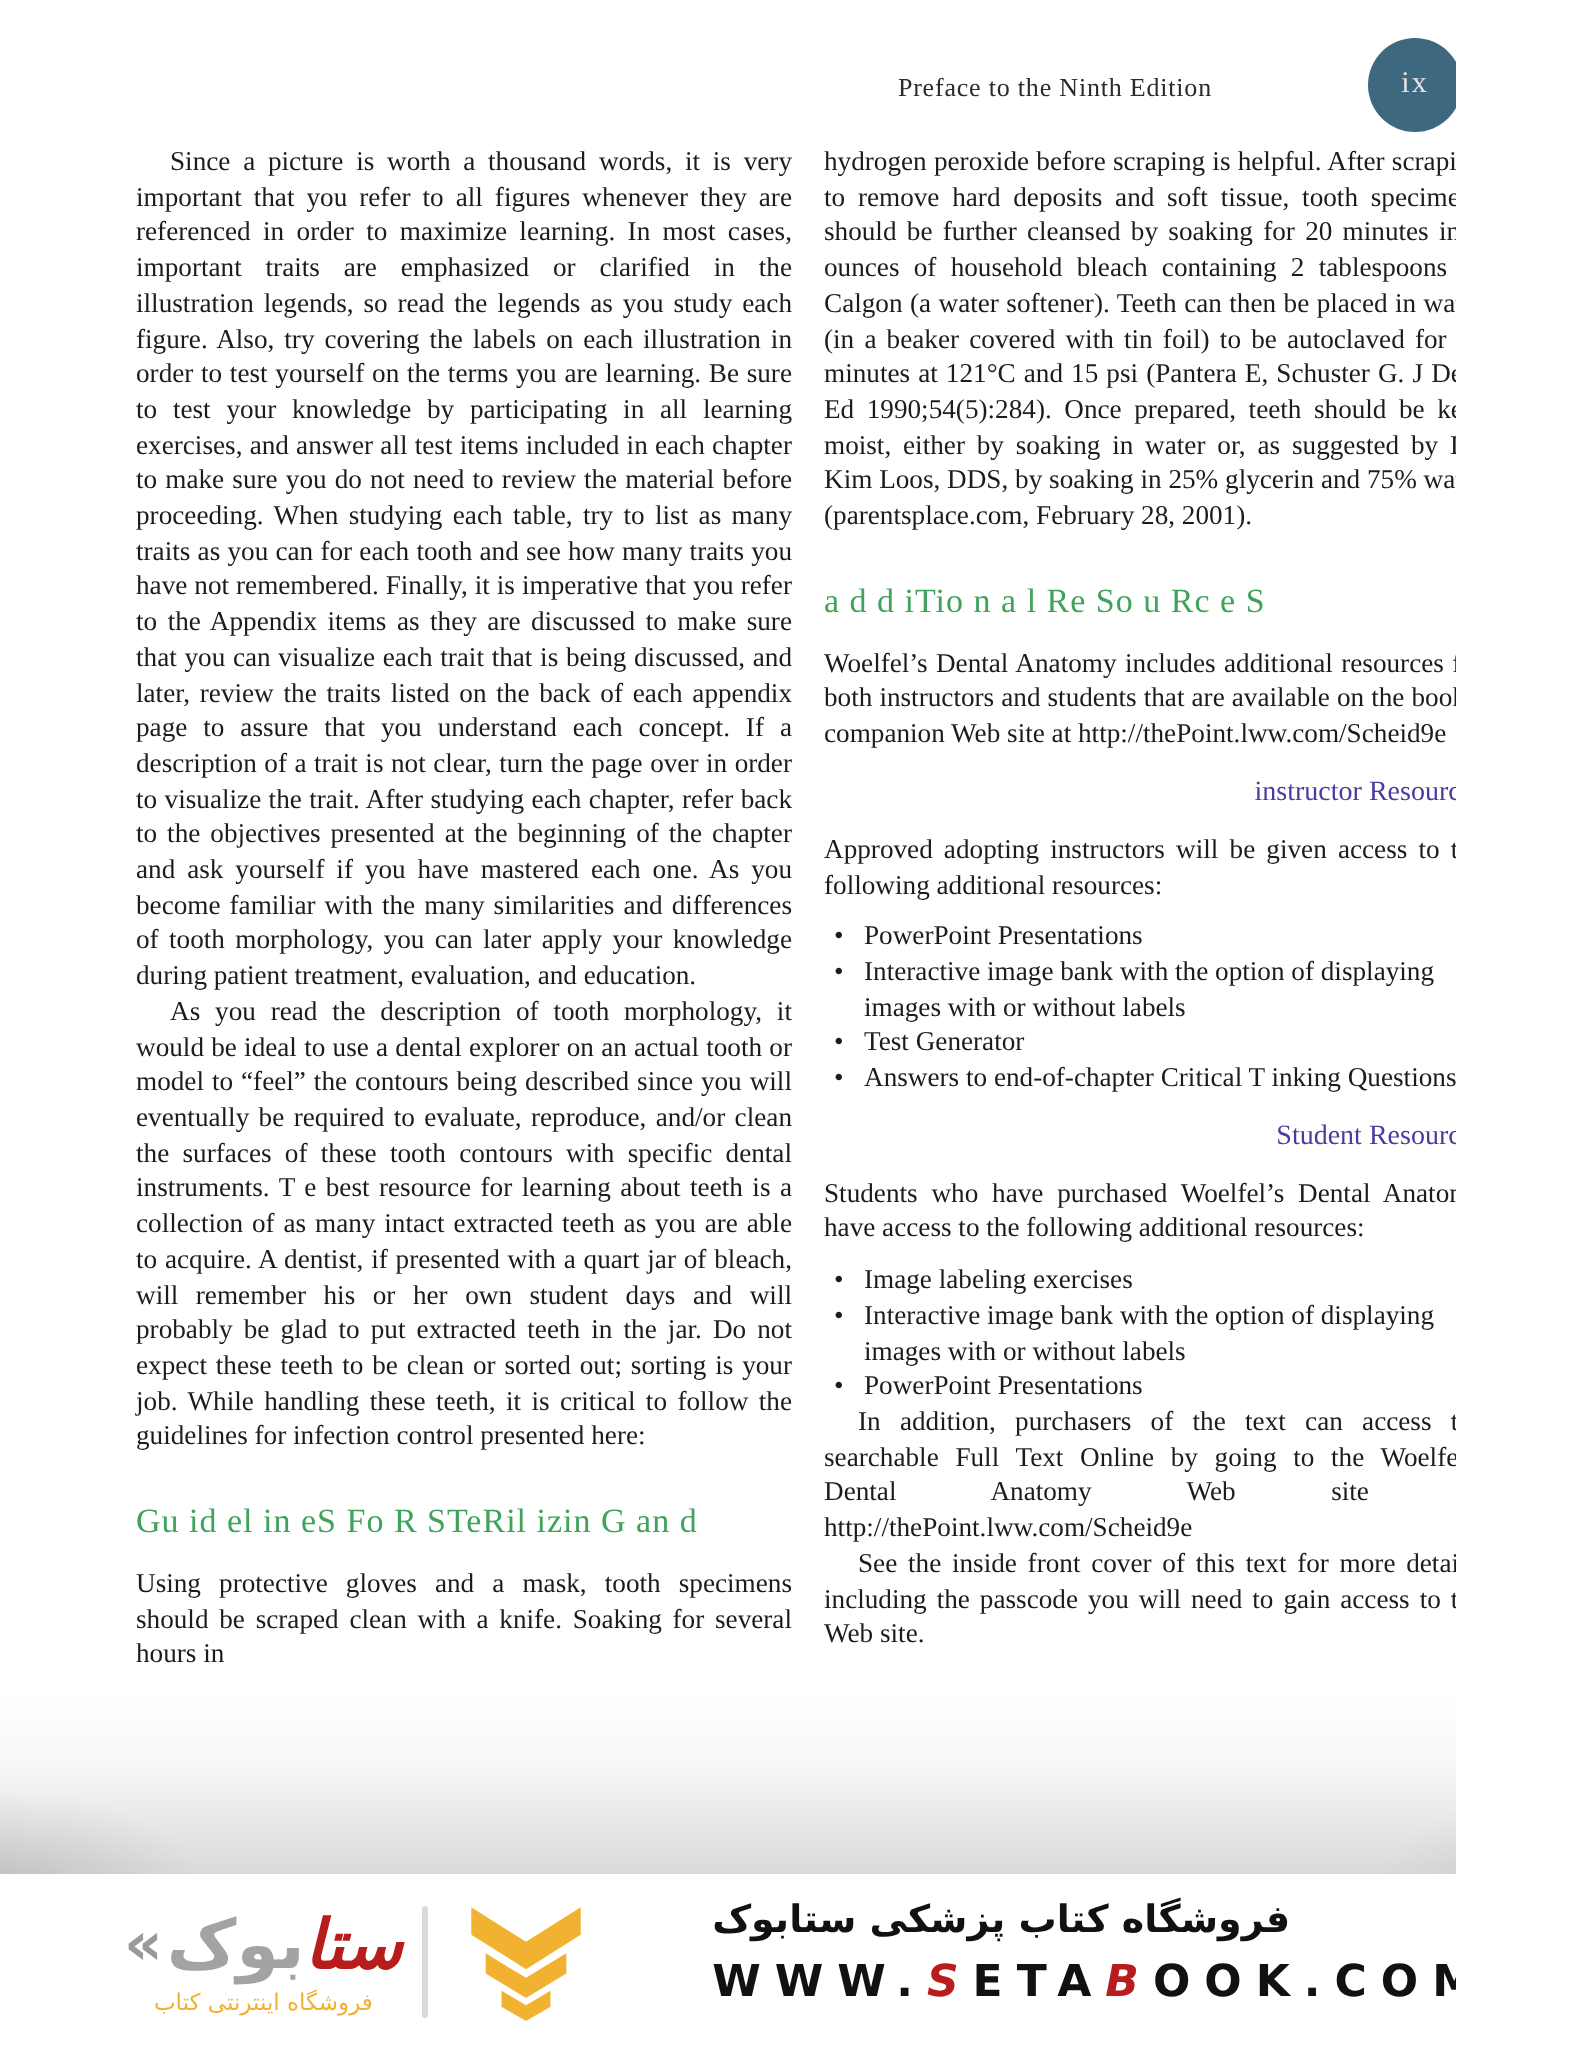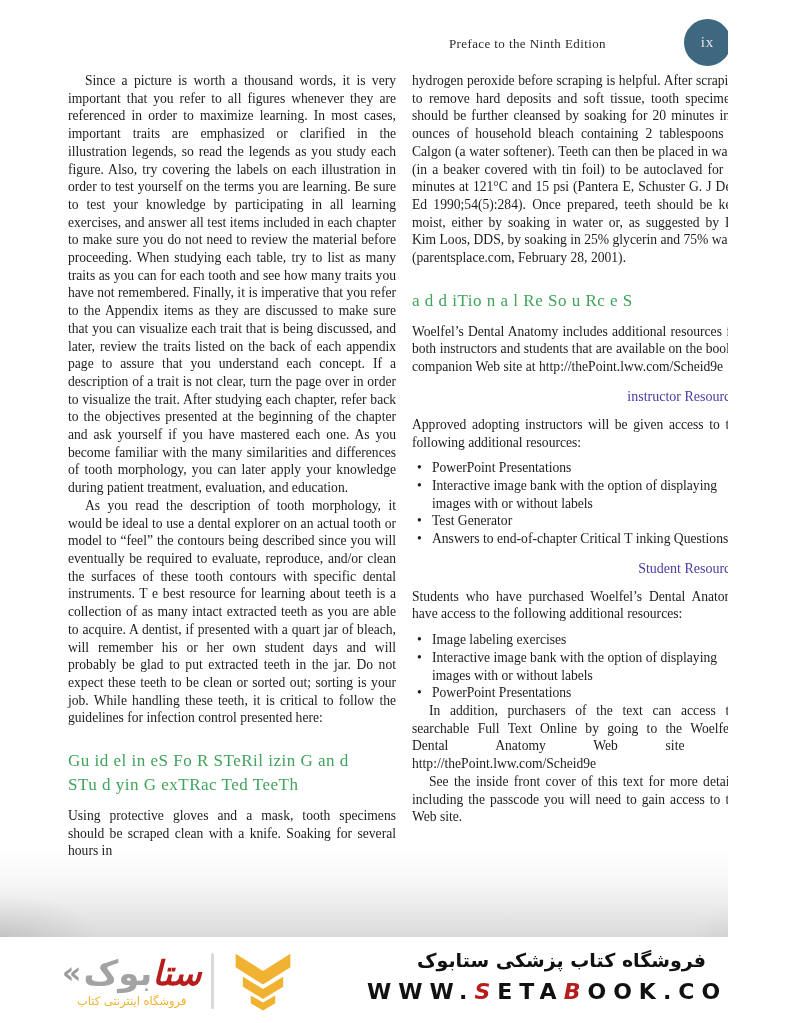--- a/index.html
+++ b/index.html
@@ -36,41 +36,40 @@
   .footer{position:absolute;left:0;top:937px;width:789px;height:86px;background:#ffffff;
           font-family:"DejaVu Sans", sans-serif;}
   .logo-group{position:absolute;left:62px;top:8px;display:flex;align-items:center;gap:10px;}
   .wordmark{display:flex;flex-direction:column;align-items:center;}
   .wordmark-line{display:flex;align-items:center;font-weight:bold;font-size:34px;line-height:38px;}
   .logo-arrow{color:#9a9a9a;font-size:30px;margin-right:2px;}
   .yellow{color:#b91c1c;font-style:italic;}
   .graytxt{color:#a3a3a3;}
   .logo-subtitle{color:#f2b231;font-size:11.5px;margin-top:2px;}
   .logo-divider{width:3px;height:56px;background:#d9d9d9;border-radius:2px;}
-  .footer-right{position:absolute;right:33px;top:10px;text-align:center;margin-left:20px;}
+  .footer-right{position:absolute;right:44px;top:10px;text-align:left;margin-left:20px;}
   .tagline-fa{font-size:19px;font-weight:bold;color:#111;line-height:26px;}
   .site-url{font-size:22px;font-weight:bold;color:#111;letter-spacing:7px;margin-top:6px;
             font-family:"DejaVu Sans", sans-serif;}
 </style>
 </head>
 <body>
 
 <div class="canvas">
 
   <div class="hdr-title">Preface to the Ninth Edition</div>
   <div class="page-circle">
     <span>ix</span>
   </div>
 
   <div class="col col-left">
     <p class="indent">Since a picture is worth a thousand words, it is very important that you refer to all figures whenever they are referenced in order to maximize learning. In most cases, important traits are emphasized or clarified in the illustration legends, so read the legends as you study each figure. Also, try covering the labels on each illustration in order to test yourself on the terms you are learning. Be sure to test your knowledge by participating in all learning exercises, and answer all test items included in each chapter to make sure you do not need to review the material before proceeding. When studying each table, try to list as many traits as you can for each tooth and see how many traits you have not remembered. Finally, it is imperative that you refer to the Appendix items as they are discussed to make sure that you can visualize each trait that is being discussed, and later, review the traits listed on the back of each appendix page to assure that you understand each concept. If a description of a trait is not clear, turn the page over in order to visualize the trait. After studying each chapter, refer back to the objectives presented at the beginning of the chapter and ask yourself if you have mastered each one. As you become familiar with the many similarities and differences of tooth morphology, you can later apply your knowledge during patient treatment, evaluation, and education.</p>
     <p class="indent">As you read the description of tooth morphology, it would be ideal to use a dental explorer on an actual tooth or model to “feel” the contours being described since you will eventually be required to evaluate, reproduce, and/or clean the surfaces of these tooth contours with specific dental instruments. T e best resource for learning about teeth is a collection of as many intact extracted teeth as you are able to acquire. A dentist, if presented with a quart jar of bleach, will remember his or her own student days and will probably be glad to put extracted teeth in the jar. Do not expect these teeth to be clean or sorted out; sorting is your job. While handling these teeth, it is critical to follow the guidelines for infection control presented here:</p>
     <h2 class="green">
       <span>Gu id el in eS Fo R STeRil izin G an d</span><br>
-      <span>STu d yin G exTRac Ted  TeeTh</span>
     </h2>
     <p>Using protective gloves and a mask, tooth specimens should be scraped clean with a knife. Soaking for several hours in</p>
   </div>
 
   <div class="col col-right">
     <p>hydrogen peroxide before scraping is helpful. After scraping to remove hard deposits and soft tissue, tooth specimens should be further cleansed by soaking for 20 minutes in 4 ounces of household bleach containing 2 tablespoons of Calgon (a water softener). Teeth can then be placed in water (in a beaker covered with tin foil) to be autoclaved for 40 minutes at 121°C and 15 psi (Pantera E, Schuster G. J Dent Ed 1990;54(5):284). Once prepared, teeth should be kept moist, either by soaking in water or, as suggested by Dr. Kim Loos, DDS, by soaking in 25% glycerin and 75% water (parentsplace.com, February 28, 2001).</p>
     <h2 class="green">a d d iTio n a l  Re So u Rc e S</h2>
     <p>Woelfel’s Dental Anatomy includes additional resources for both instructors and students that are available on the book’s companion Web site at http://thePoint.lww.com/Scheid9e</p>
 
     <h3 class="purple">instructor Resources</h3>

